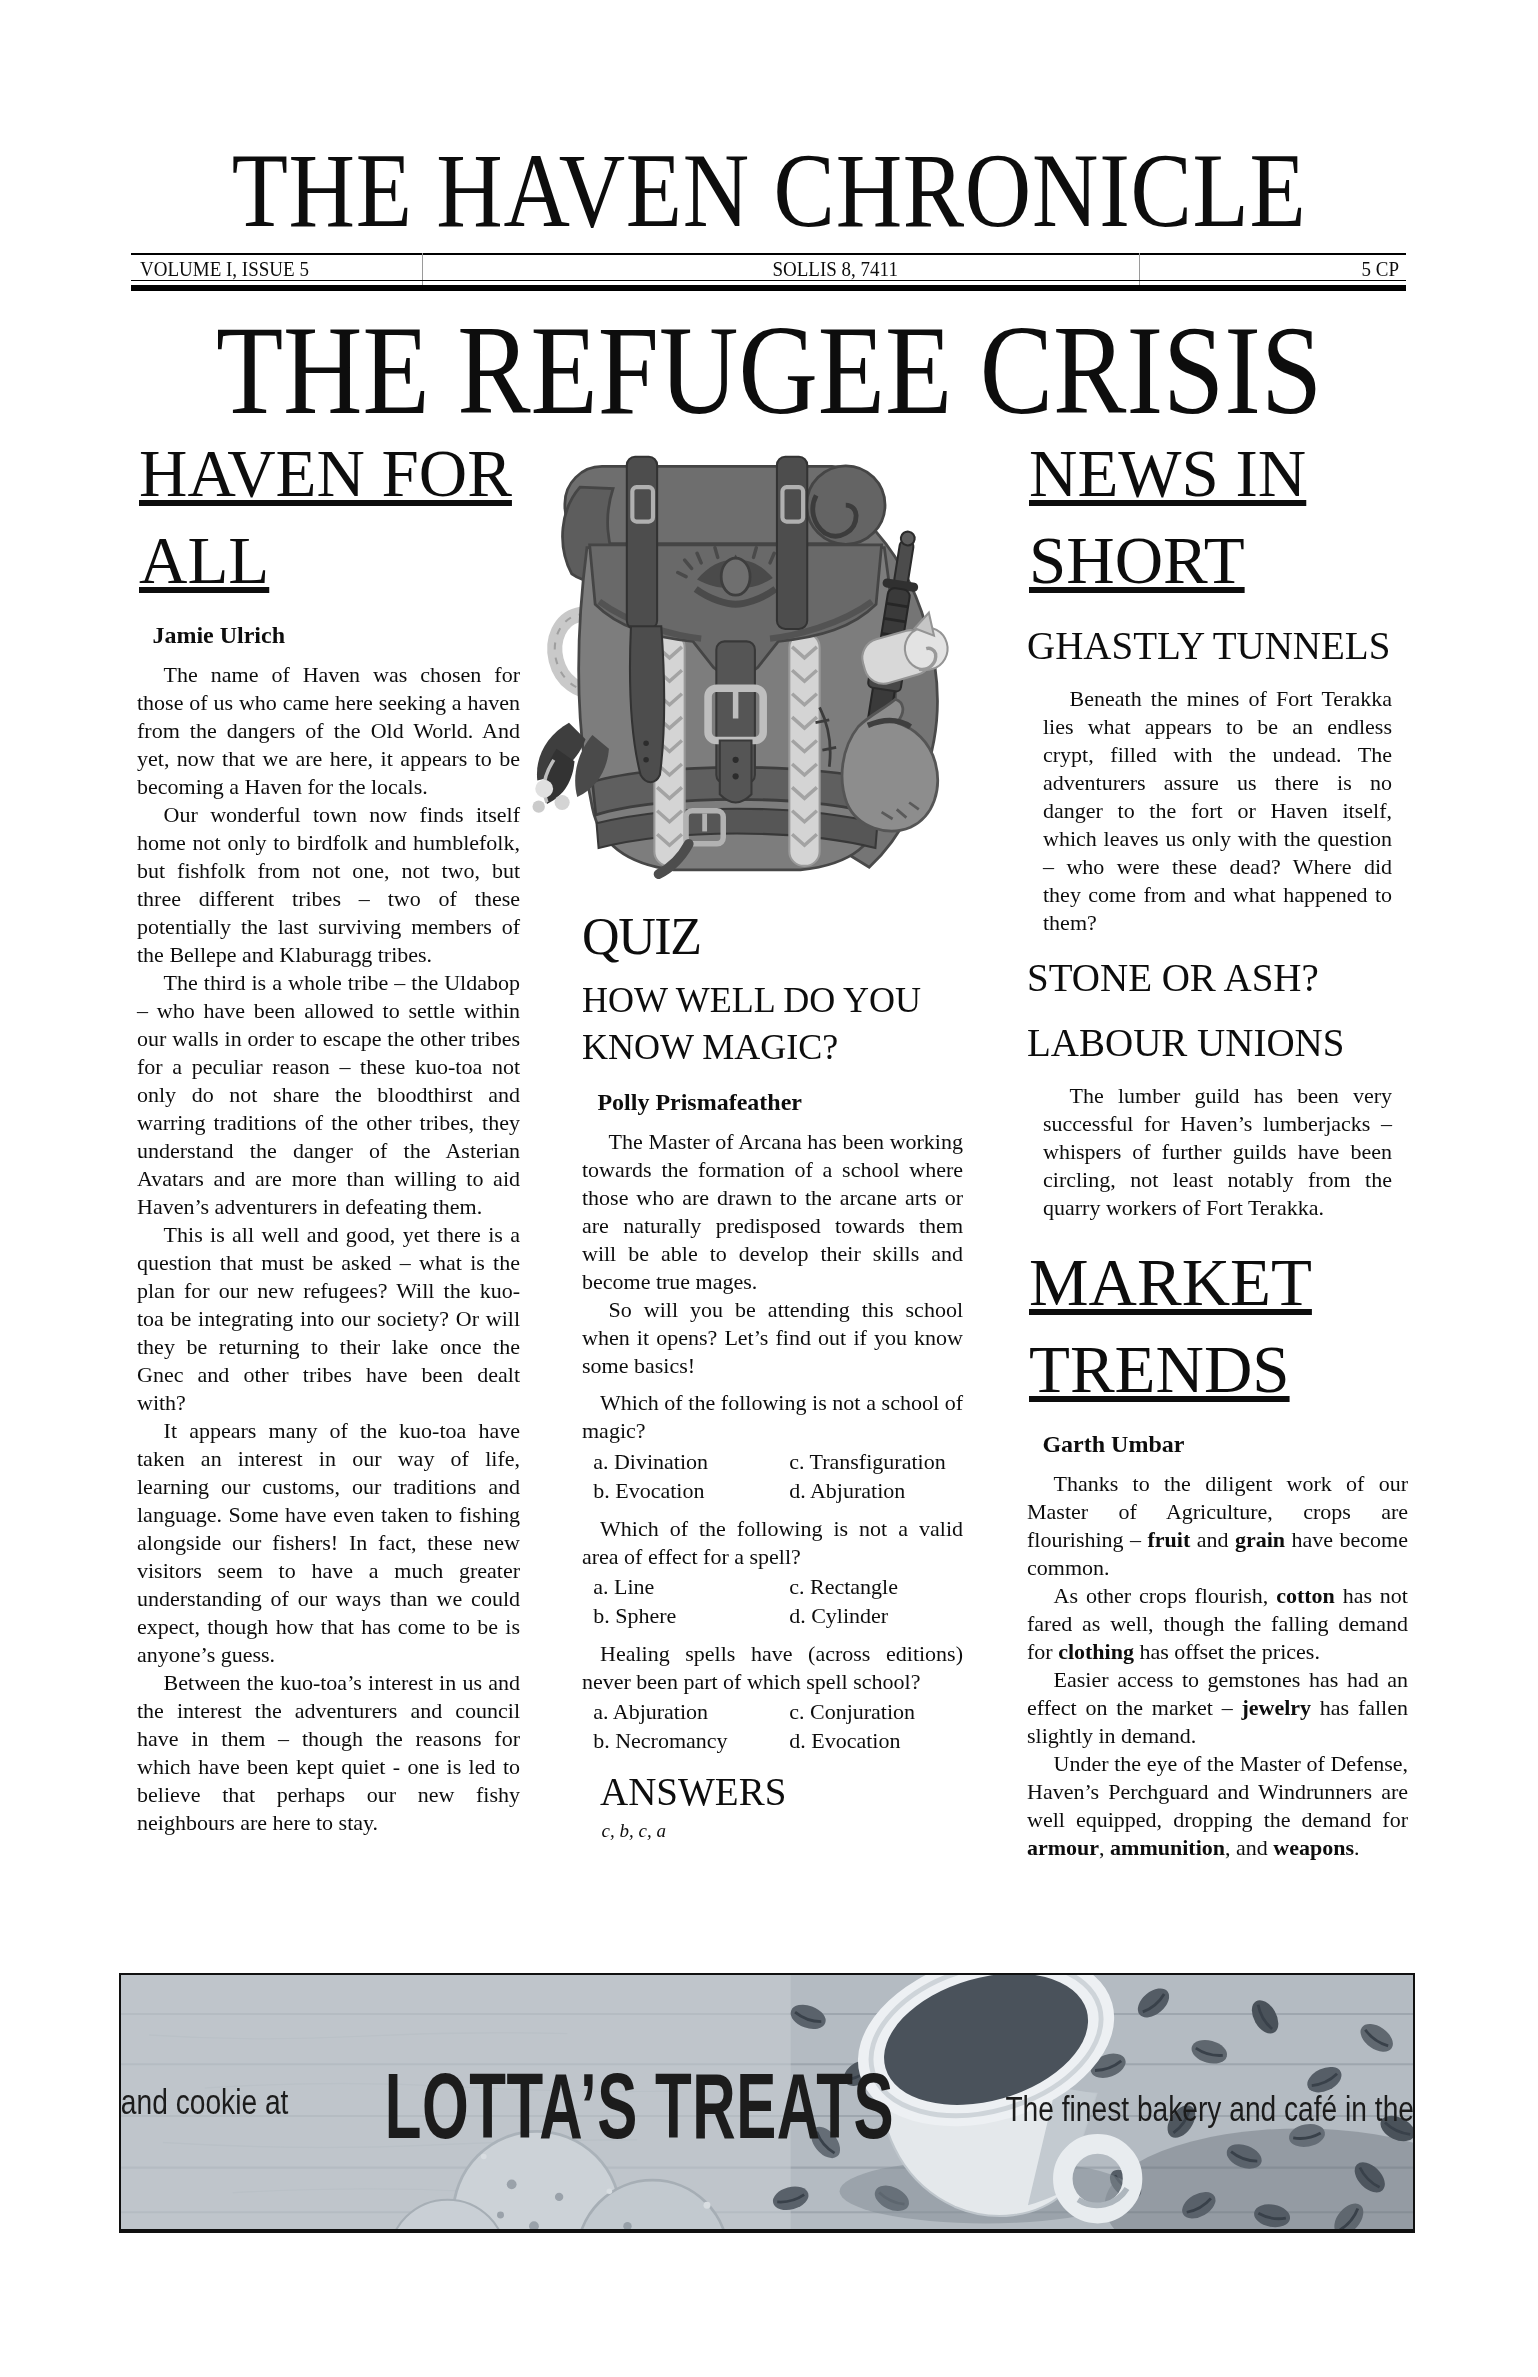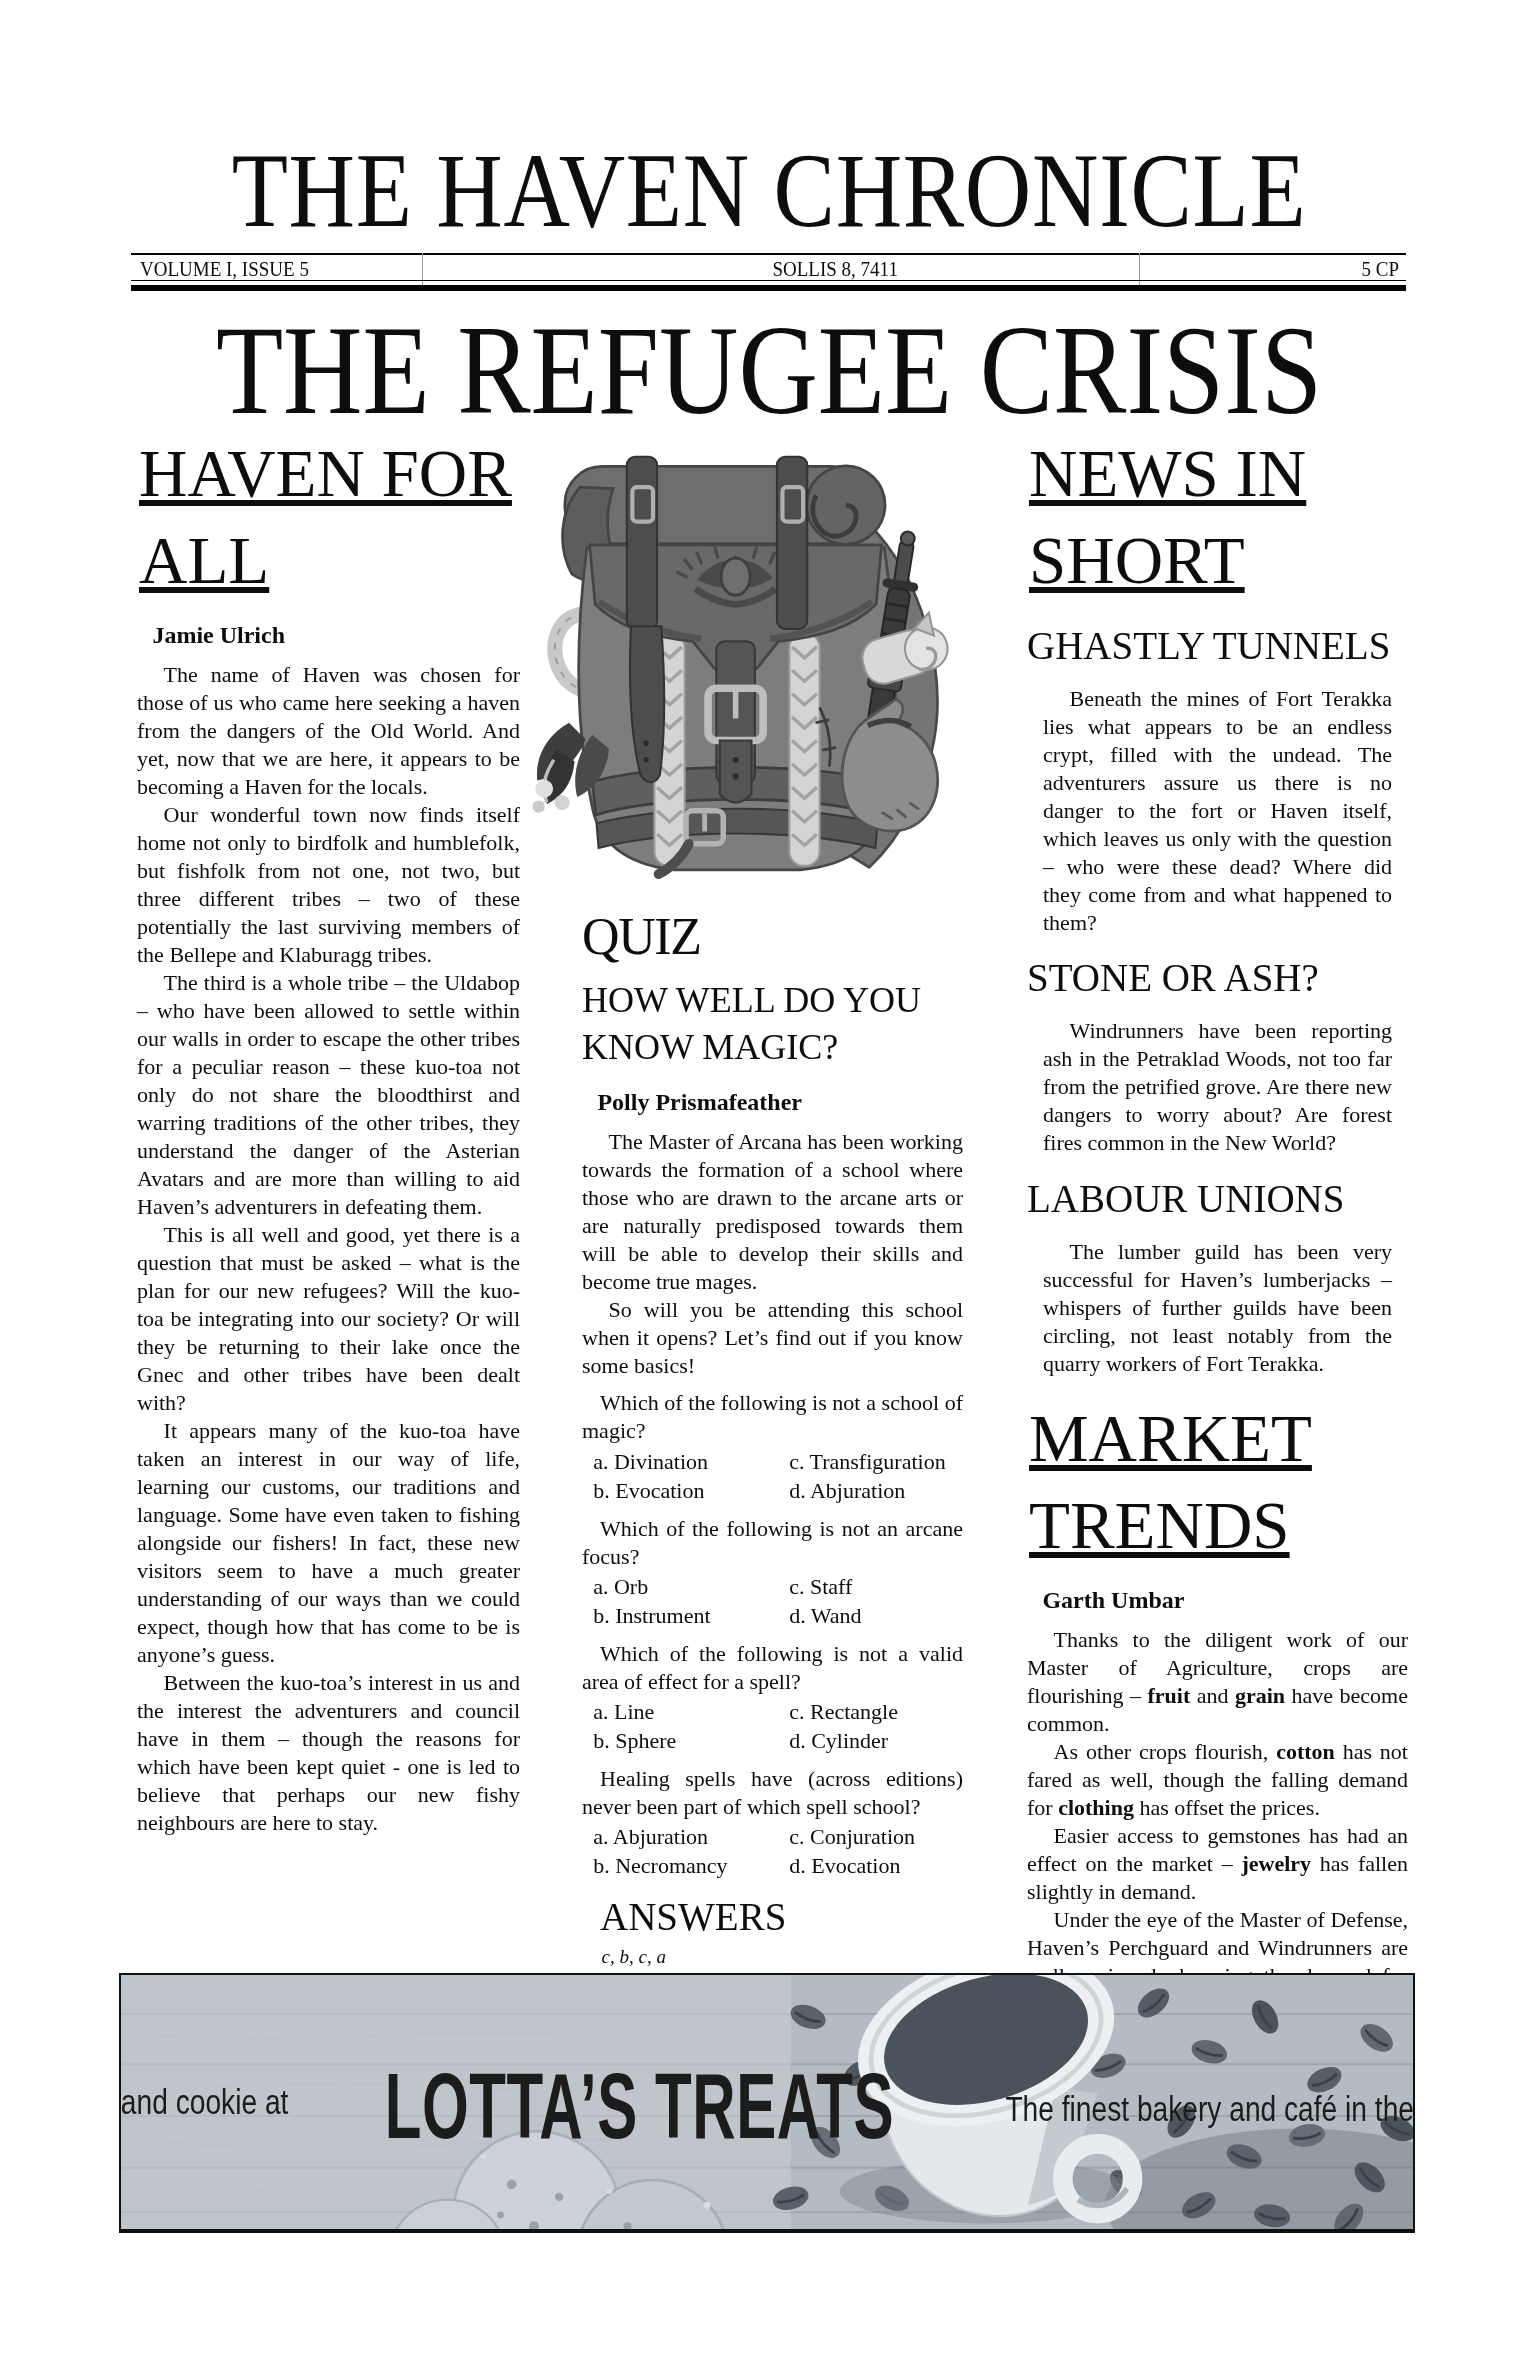--- a/index.html
+++ b/index.html
@@ -205,29 +205,20 @@
   <div class="question">
     <p class="prompt">Which of the following is not a school of magic?</p>
     <div class="options">
       <span>a. Divination</span>
       <span>c. Transfiguration</span>
       <span>b. Evocation</span>
       <span>d. Abjuration</span>
     </div>
   </div>
 
-  <div class="question">
-    <p class="prompt">Which of the following is not an arcane focus?</p>
-    <div class="options">
-      <span>a. Orb</span>
-      <span>c. Staff</span>
-      <span>b. Instrument</span>
-      <span>d. Wand</span>
-    </div>
-  </div>
 
   <div class="question">
     <p class="prompt">Which of the following is not a valid area of effect for a spell?</p>
     <div class="options">
       <span>a. Line</span>
       <span>c. Rectangle</span>
       <span>b. Sphere</span>
       <span>d. Cylinder</span>
     </div>
   </div>
@@ -246,21 +237,20 @@
   <div class="answers-line">c, b, c, a</div>
 </div>
 
 <div class="col col-right">
   <h2 class="section-title">NEWS IN SHORT</h2>
 
   <h3 class="sub-head">GHASTLY TUNNELS</h3>
   <p class="news-body">Beneath the mines of Fort Terakka lies what appears to be an endless crypt, filled with the undead. The adventurers assure us there is no danger to the fort or Haven itself, which leaves us only with the question – who were these dead? Where did they come from and what happened to them?</p>
 
   <h3 class="sub-head">STONE OR ASH?</h3>
-  <p class="news-body">Windrunners have been reporting ash in the Petraklad Woods, not too far from the petrified grove. Are there new dangers to worry about? Are forest fires common in the New World?</p>
 
   <h3 class="sub-head">LABOUR UNIONS</h3>
   <p class="news-body">The lumber guild has been very successful for Haven’s lumberjacks – whispers of further guilds have been circling, not least notably from the quarry workers of Fort Terakka.</p>
 
   <h2 class="section-title mt">MARKET TRENDS</h2>
   <div class="byline">Garth Umbar</div>
   <div class="body-text">
     <p><span>Thanks to the diligent work of our Master of Agriculture, crops are flourishing – </span><b>fruit</b><span> and </span><b>grain</b><span> have become common.</span></p>
     <p><span>As other crops flourish, </span><b>cotton</b><span> has not fared as well, though the falling demand for </span><b>clothing</b><span> has offset the prices.</span></p>
     <p><span>Easier access to gemstones has had an effect on the market – </span><b>jewelry</b><span> has fallen slightly in demand.</span></p>

